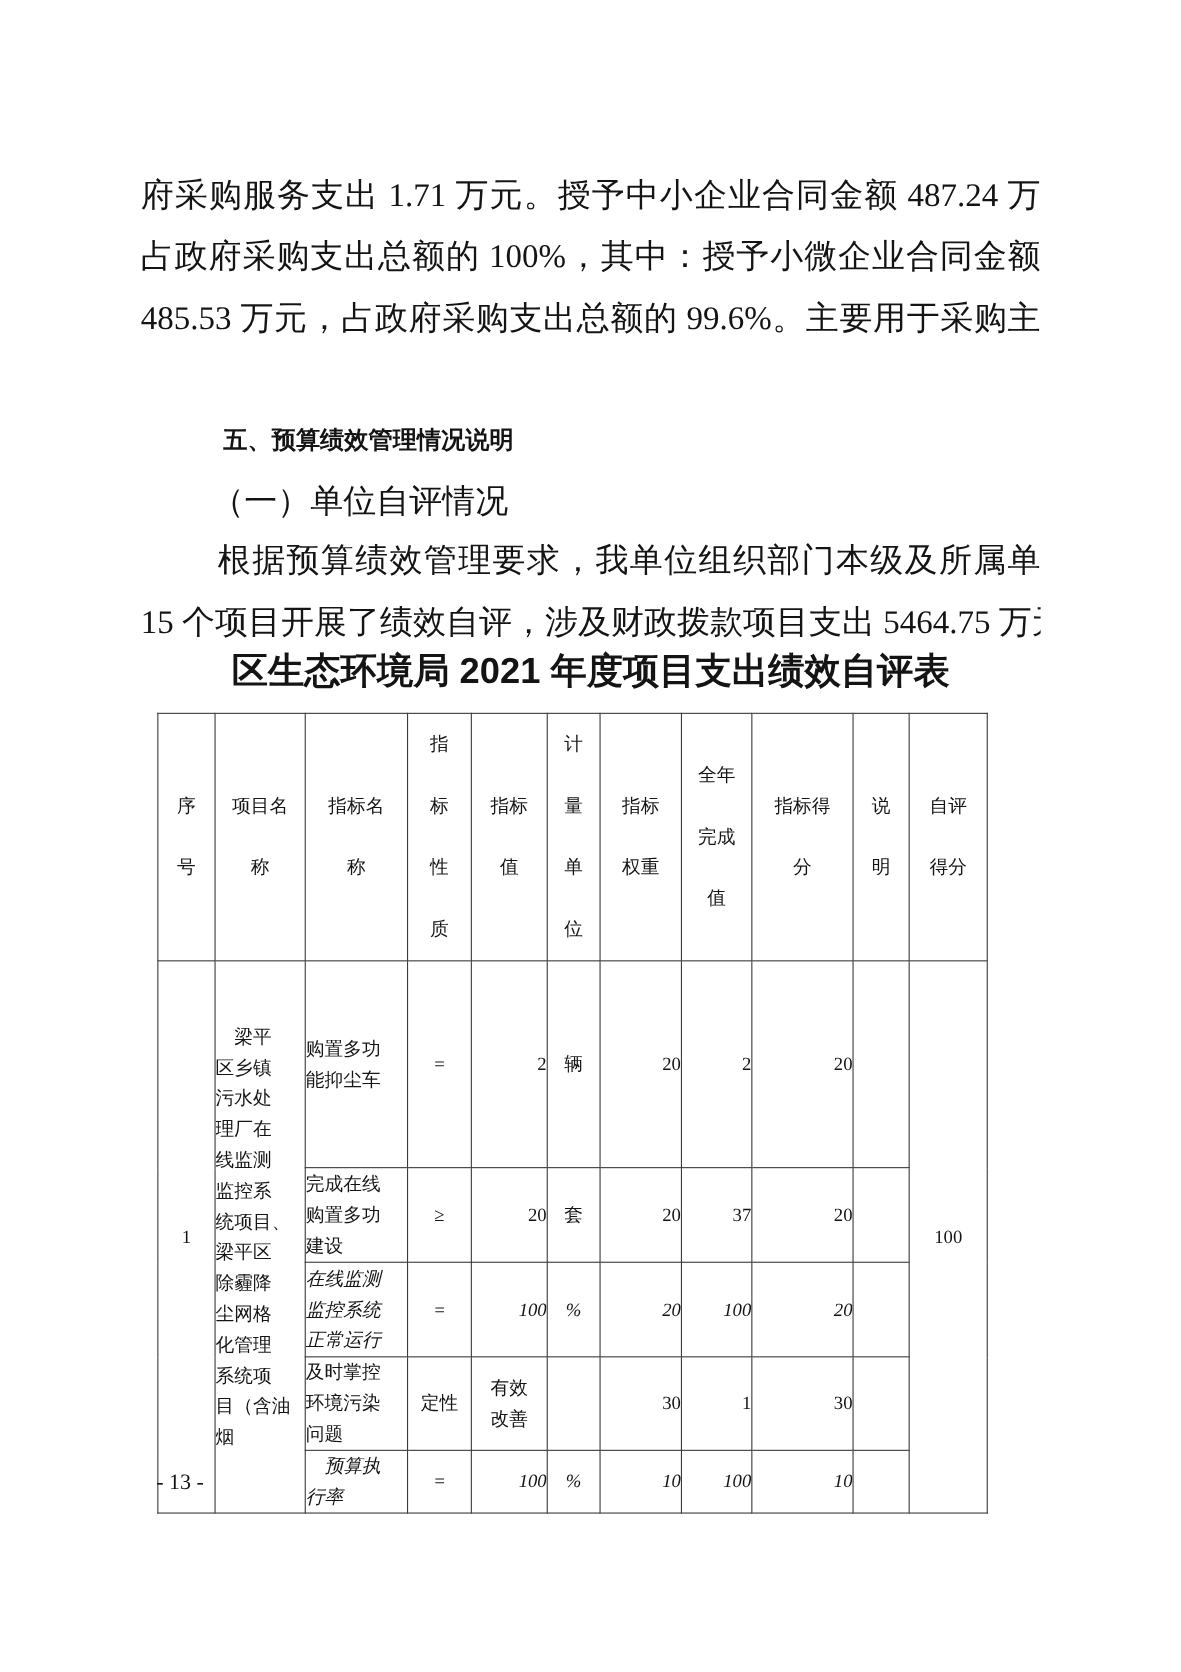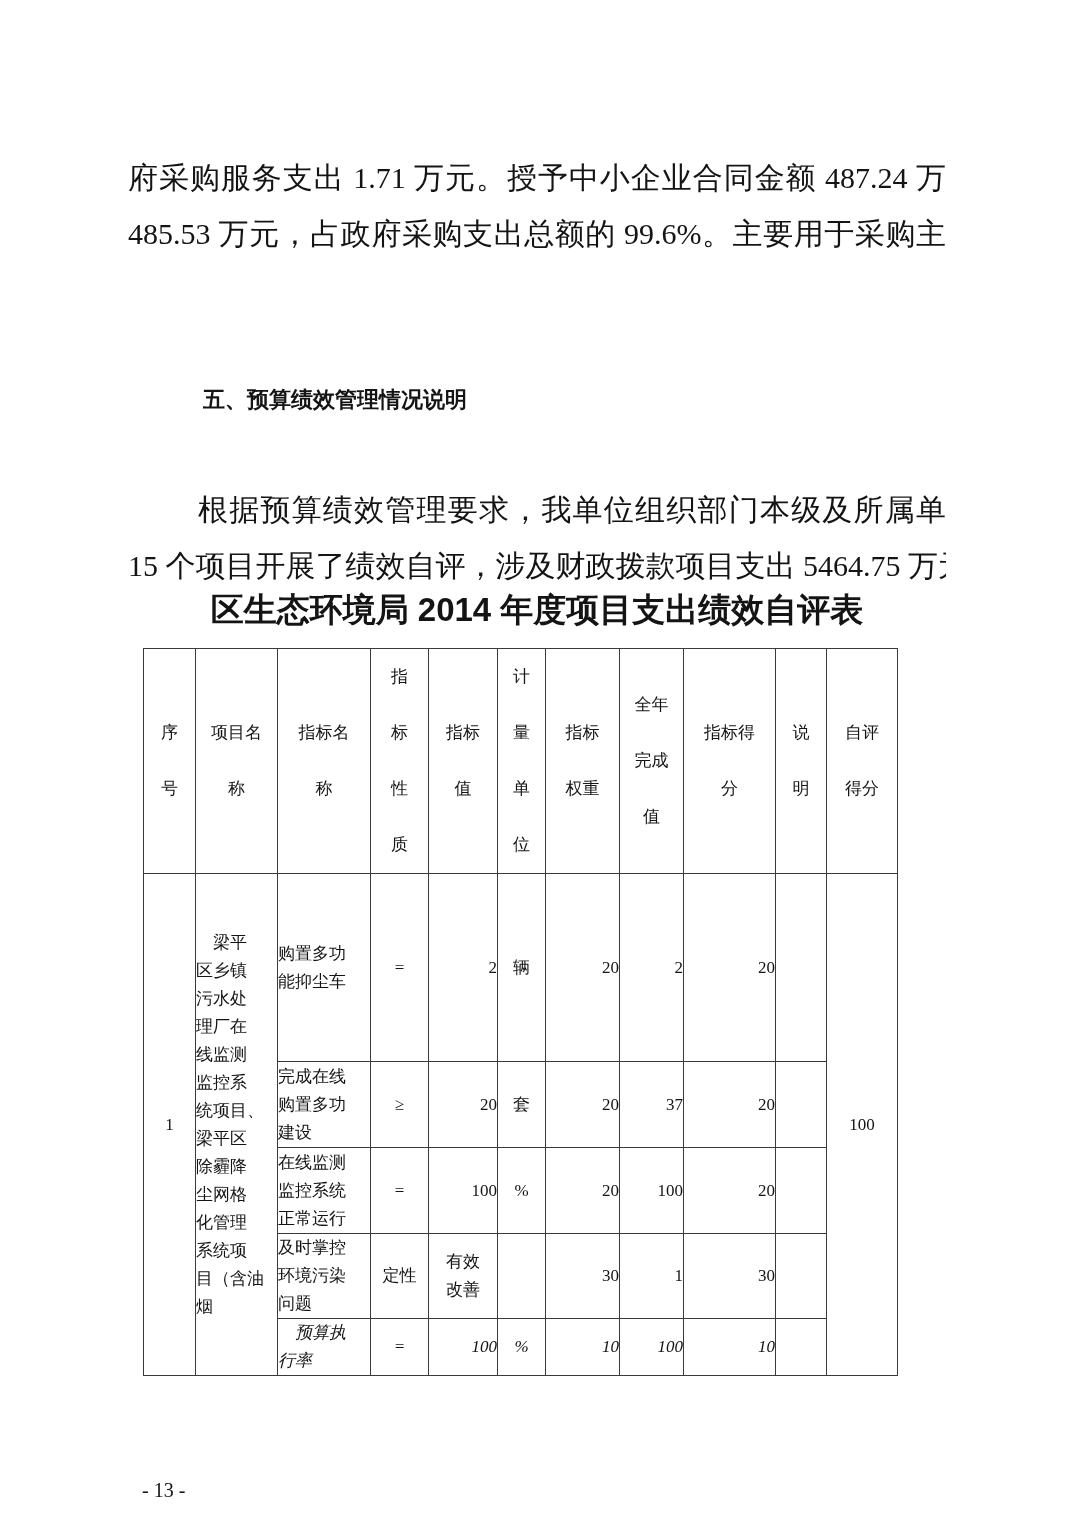--- a/index.html
+++ b/index.html
@@ -39,51 +39,53 @@
   }
   .selftable th, .selftable td {
     border:1px solid #3a3a3a; vertical-align:middle;
     white-space:pre-line; font-weight:normal; padding:0; overflow:hidden;
   }
   .selftable th { line-height:56px; text-align:center; }
   .selftable td { line-height:28px; }
   .rh  { height:224px; }
   .r1  { height:188px; }
   .r2  { height:86px; }
-  .r3  { height:86px; }
+  .r3  { height:86px;font-style:italic; }
   .r4  { height:84px; }
   .r5  { height:56px;font-style:italic; }
   .ac { text-align:center; }
   .al { text-align:left; padding-left:6px; padding-right:3px; }
   .ar { text-align:right; padding-right:9px; }
 
   .page-number {
-    position:absolute; left:142px; top:1474px; height:32px; line-height:32px;
+    position:absolute; left:142px; top:1332px; height:32px; line-height:32px;
     font-size:20px;
   }
 </style>
 </head>
 <body>
 
 <div class="page">
 
   <div class="para p1">
     <div class="line stretch">府采购服务支出 1.71 万元。授予中小企业合同金额 487.24 万元，</div>
+    <div class="line stretch">占政府采购支出总额的 100%，其中：授予小微企业合同金额</div>
     <div class="line stretch">485.53 万元，占政府采购支出总额的 99.6%。主要用于采购主要</div>
   </div>
 
   <h2 class="heading">五、预算绩效管理情况说明</h2>
 
+  <div class="subheading">（一）单位自评情况</div>
 
   <div class="para p2">
     <div class="line stretch indent2">根据预算绩效管理要求，我单位组织部门本级及所属单位对</div>
     <div class="line">15 个项目开展了绩效自评，涉及财政拨款项目支出 5464.75 万元。</div>
   </div>
 
-  <div class="table-title">区生态环境局 2014 年度项目支出绩效自评表</div>
+  <div class="table-title">区生态环境局 2021 年度项目支出绩效自评表</div>
 
   <table class="selftable">
     <colgroup>
       <col style="width:52px">
         <col style="width:82px">
         <col style="width:93px">
       <col style="width:58px">
         <col style="width:69px">
         <col style="width:48px">
       <col style="width:74px">

